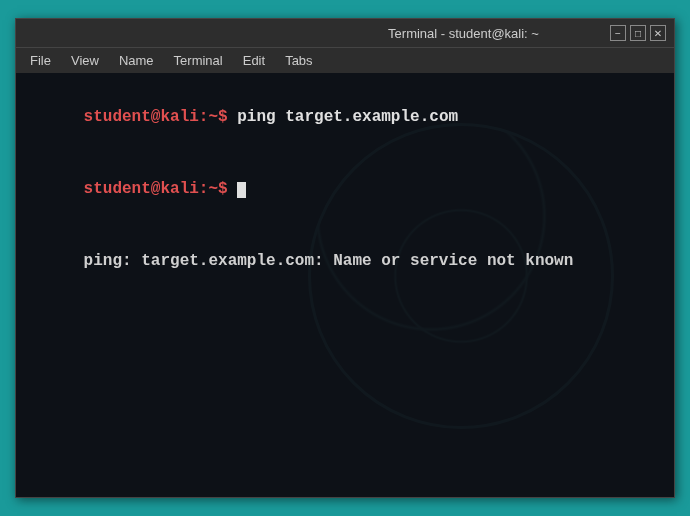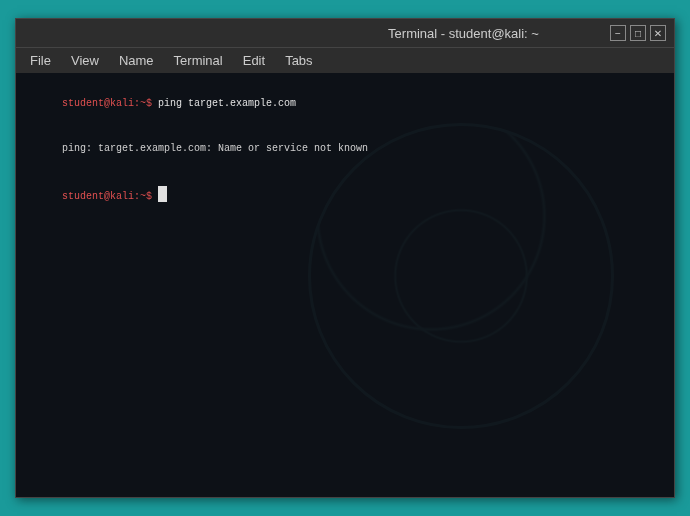--- a/index.html
+++ b/index.html
@@ -103,23 +103,24 @@
       opacity: 0.06;
       background: radial-gradient(circle at center, transparent 30%, #4a8a8a 31%, transparent 32%),
                   radial-gradient(circle at 40% 30%, transparent 40%, #4a8a8a 41%, transparent 42%);
       border-radius: 50%;
       border: 3px solid #4a8a8a;
       box-shadow: inset 0 0 0 50px transparent;
     }
 
     .line {
       font-family: 'Courier New', Courier, monospace;
-      font-size: 10px;
+      font-size: 16px;
       line-height: 1.5;
       white-space: pre;
+      font-weight: bold;
     }
 
     .prompt-red {
       color: #e05050;
     }
 
     .prompt-white {
       color: #e0e0e0;
     }
 
@@ -165,20 +166,20 @@
     <span class="menu-item">Tabs</span>
   </div>
 
   <div class="terminal-body">
 
     <div class="line">
       <span class="prompt-red">student@kali</span><span class="prompt-red">:~$</span><span class="prompt-white"> ping target.example.com</span>
     </div>
 
     <div class="line">
-      <span class="output-white">ping: target.example.com: Name or service not known</span>
+      <span class="prompt-red">student@kali</span><span class="prompt-red">:~$</span><span class="prompt-white"> </span><span class="cursor"></span>
     </div>
 
     <div class="line">
-      <span class="prompt-red">student@kali</span><span class="prompt-red">:~$</span><span class="prompt-white"> </span><span class="cursor"></span>
+      <span class="output-white">ping: target.example.com: Name or service not known</span>
     </div>
   </div>
 </div>
 
 </body></html>

